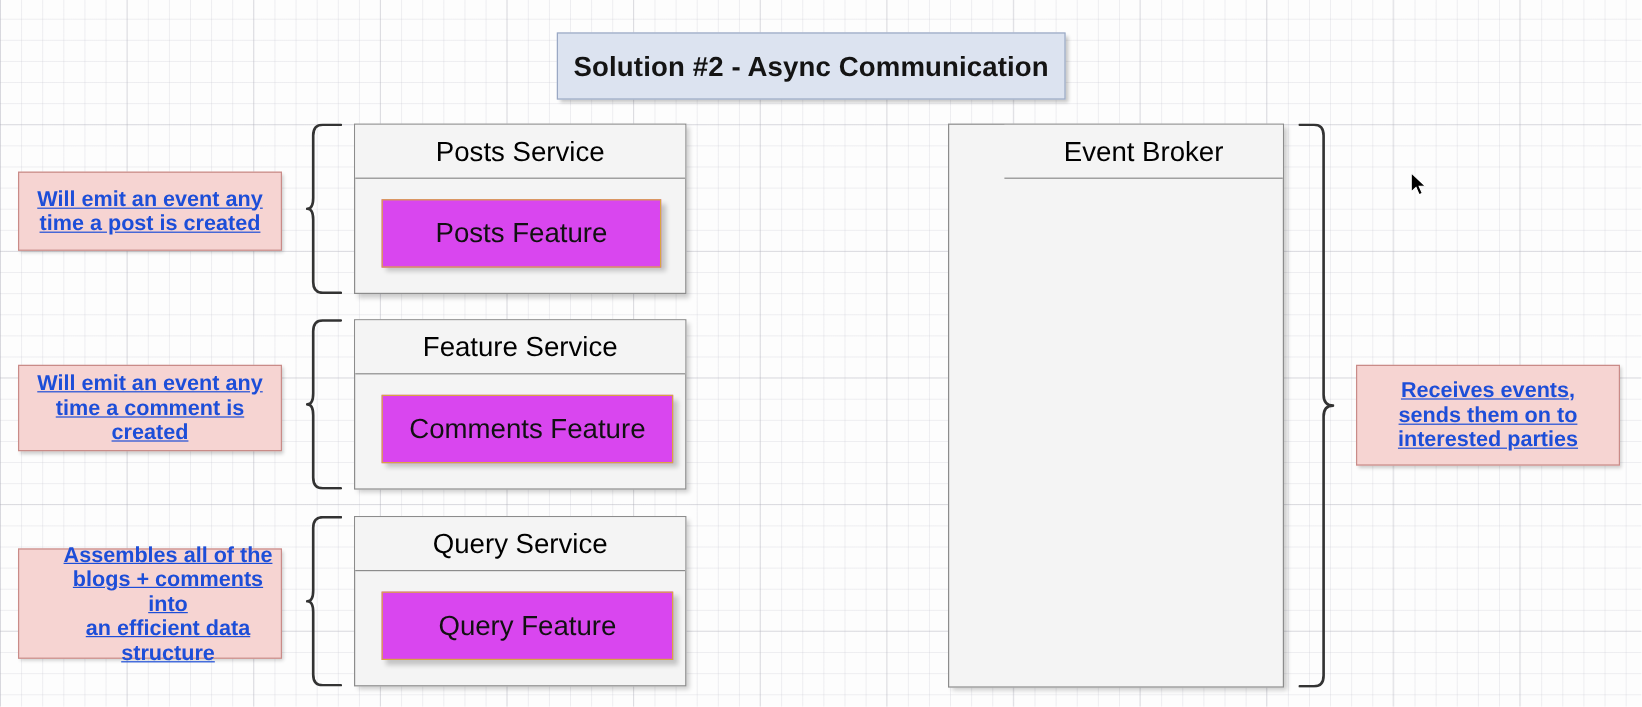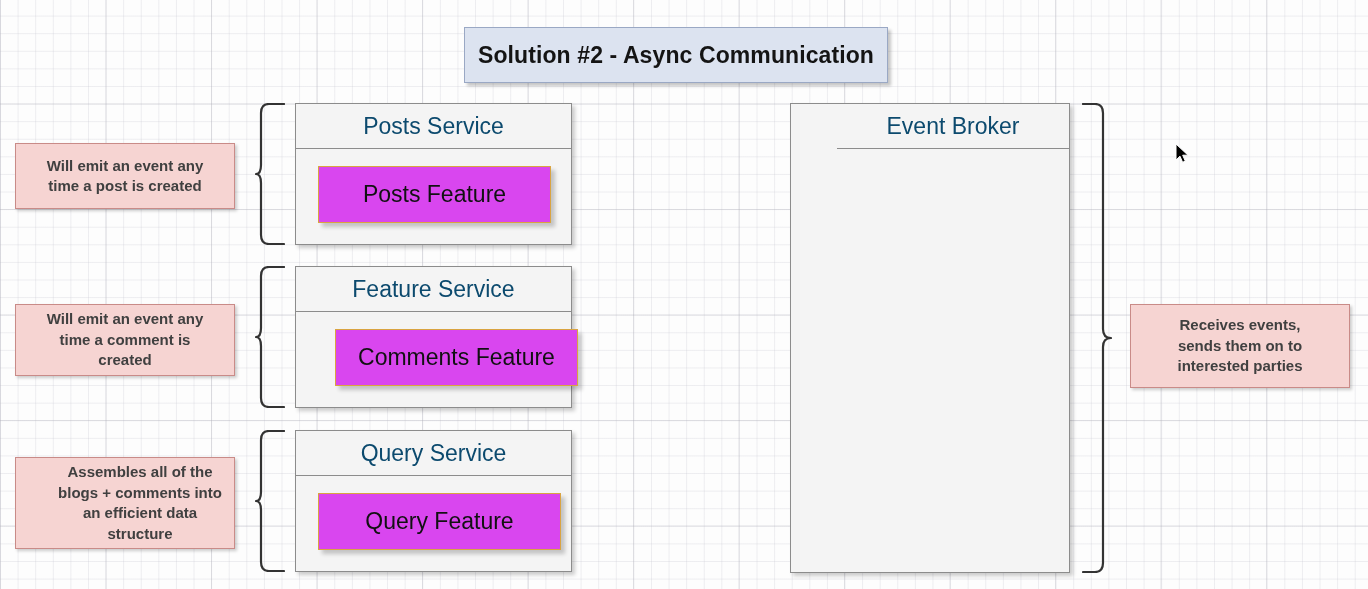--- a/index.html
+++ b/index.html
@@ -63,21 +63,21 @@
     height: 45px;
     box-sizing: border-box;
     border-bottom: 1px solid #8c8c8c;
     display: flex;
     align-items: center;
     justify-content: center;
     background: #f4f4f4;
   }
   .svc-header .svc-title {
     font-size: 23px;
-    color: #0c4a6e;
+    color: #000000;
     font-weight: normal;
     white-space: nowrap;
   }
   .svc-body {
     position: relative;
     height: calc(100% - 45px);
     box-sizing: border-box;
   }
 
   
@@ -108,25 +108,26 @@
     background: #f6d4d2;
     border: 1px solid #c98b88;
     box-shadow: 2px 2px 3px rgba(0,0,0,0.20);
     display: flex;
     align-items: center;
     justify-content: center;
     text-align: center;
     padding: 3px 6px;
   }
   .note .note-text {
-    font-size: 15px;
+    font-size: 18px;
     font-weight: bold;
-    color: #404040;
+    color: #1d4ed8;
     line-height: 20.5px;
     white-space: pre-line;
+    text-decoration: underline;
   }
 
   
   .brace {
     position: absolute;
   }
   .brace svg { display: block; }
 
   
   .cursor {
@@ -178,21 +179,21 @@
     <svg width="30" height="142" viewBox="0 0 30 142" fill="none">
       <path d="M29 1 H14 Q6 1 6 10 V62 Q6 71 1 71 Q6 71 6 80 V132 Q6 141 14 141 H29" stroke="#333333" stroke-width="2.2" fill="none" stroke-linecap="round" stroke-linejoin="round"></path>
     </svg>
   </div>
 
   <div class="svc" style="left:295px; top:266px; width:277px; height:142px;">
     <div class="svc-header">
       <span class="svc-title">Feature Service</span>
     </div>
     <div class="svc-body">
-      <div class="feature" style="width:243px;margin-left:17px;">
+      <div class="feature" style="width:243px;">
         <span class="feature-text">Comments Feature</span>
       </div>
     </div>
   </div>
 
   <div class="note" style="left:15px; top:457px; width:220px; height:92px;padding-left:36px;">
     <span class="note-text">Assembles all of the
 blogs + comments into
 an efficient data
 structure</span>

